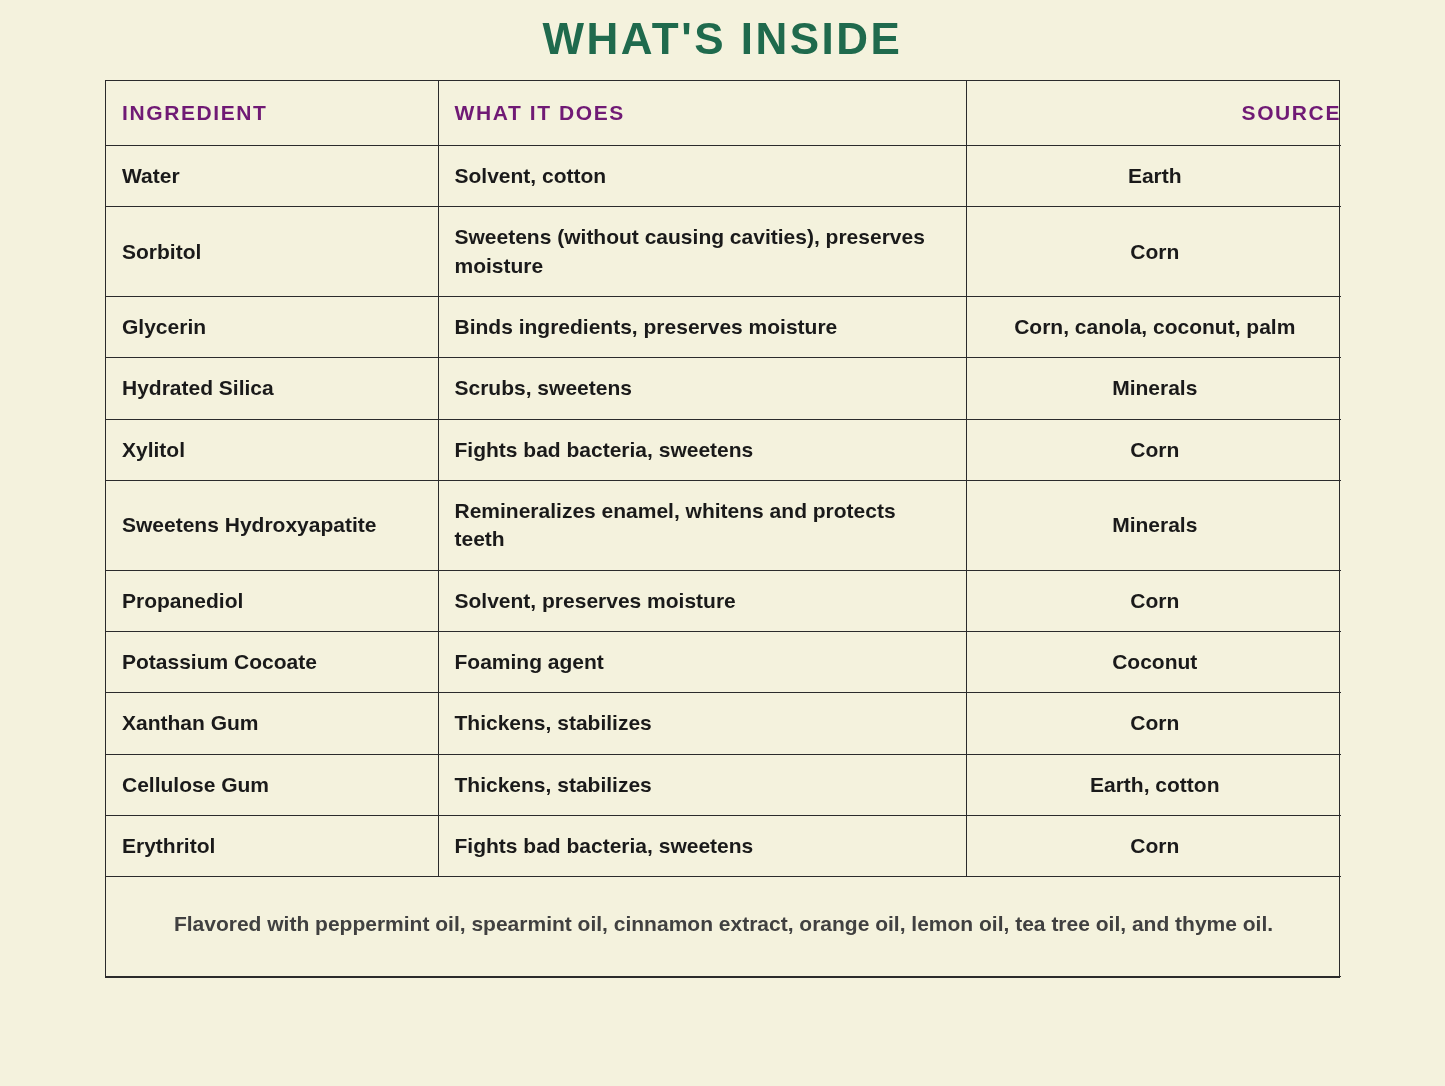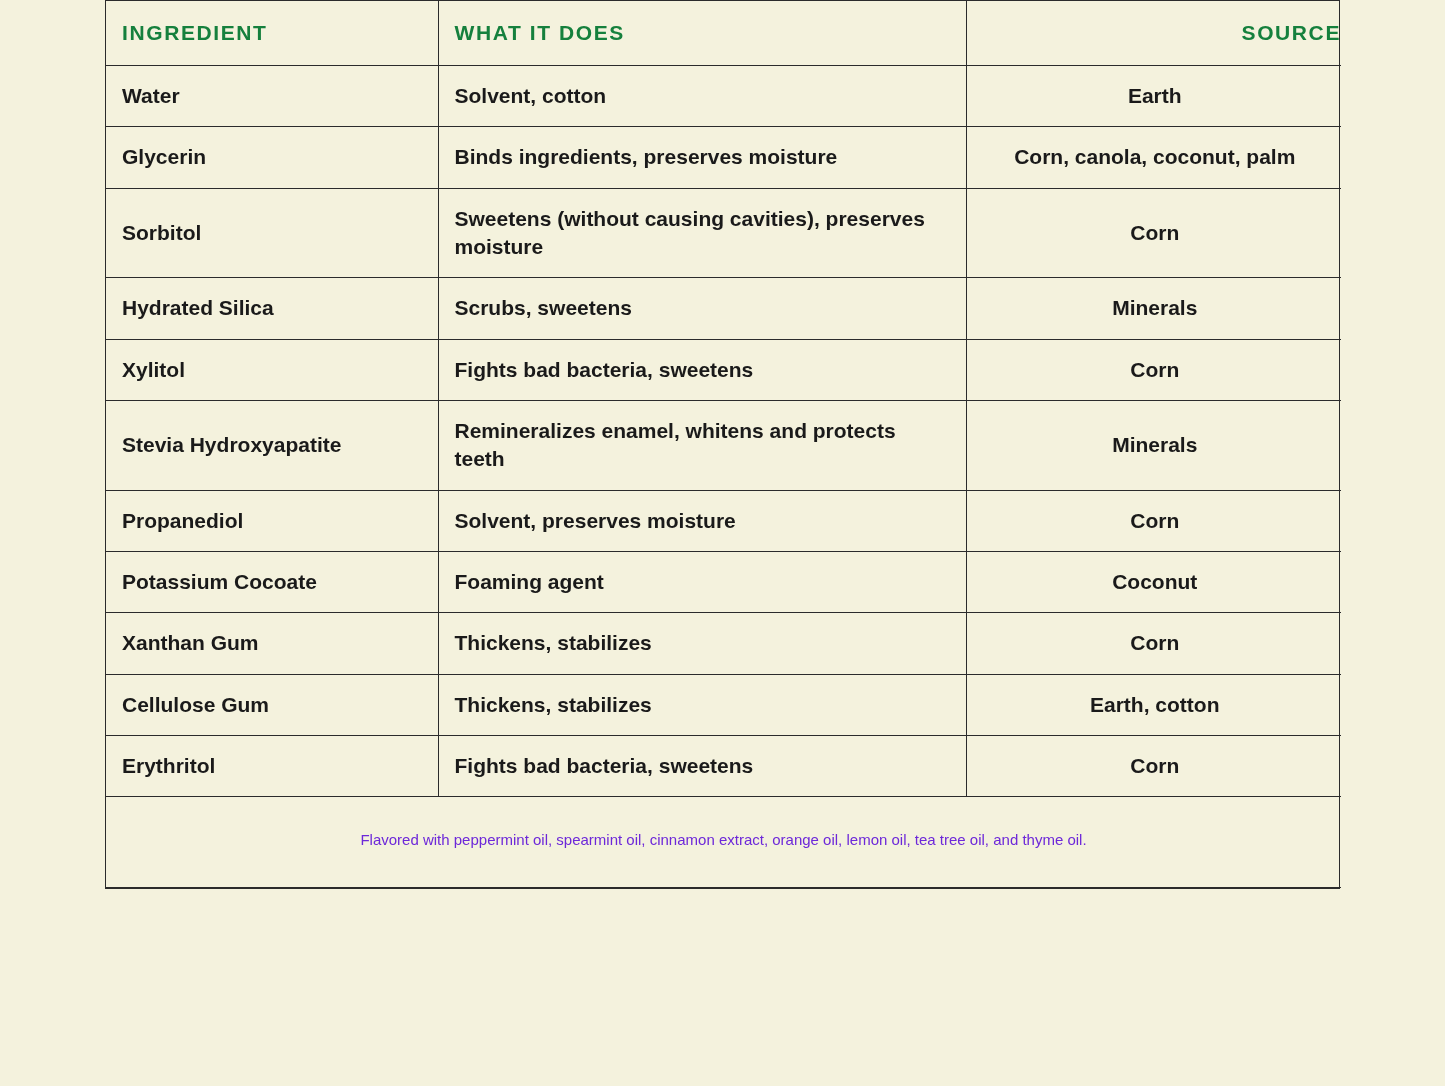--- a/index.html
+++ b/index.html
@@ -43,21 +43,21 @@
     width: 100%;
     border-collapse: collapse;
     table-layout: fixed;
   }
   table.ingredients col.c1 { width: 332px; }
   table.ingredients col.c2 { width: 528px; }
   table.ingredients col.c3 { width: 375px; }
 
   table.ingredients th {
     text-align: left;
-    color: #15803d;
+    color: #701a75;
     font-size: 21px;
     font-weight: bold;
     letter-spacing: 1.6px;
     padding: 20px 0 20px 16px;
     border-bottom: 1.5px solid #2b2b2b;
     border-right: 1.5px solid #2b2b2b;
     vertical-align: middle;
   }
   table.ingredients th:last-child { border-right: none; text-align: right; }
 
@@ -67,38 +67,39 @@
     color: #1a1a1a;
     padding: 16px 14px 16px 16px;
     border-bottom: 1.5px solid #2b2b2b;
     border-right: 1.5px solid #2b2b2b;
     vertical-align: middle;
     line-height: 1.35;
   }
   table.ingredients td:last-child { border-right: none; text-align: center; }
 
   .footnote {
-    font-size: 15px;
-    font-weight: normal;
-    color: #6d28d9;
+    font-size: 21px;
+    font-weight: bold;
+    color: #404040;
     padding: 16px 18px 20px 16px;
     line-height: 1.45;
   }
   .footnote-row td {
     border-bottom: none;
     border-right: none;
     font-weight: normal;
     padding: 0;
   }
 </style>
 </head>
 <body>
 
 <div class="page">
 
+  <h1 class="title">WHAT'S INSIDE</h1>
 
   <div class="table-wrap">
     <table class="ingredients">
       <colgroup>
         <col class="c1">
           <col class="c2">
           <col class="c3">
       </colgroup>
       <thead>
         <tr>
@@ -107,41 +108,41 @@
           <th>SOURCE</th>
         </tr>
       </thead>
       <tbody>
         <tr>
           <td>Water</td>
           <td>Solvent, cotton</td>
           <td>Earth</td>
         </tr>
         <tr>
+          <td>Sorbitol</td>
+          <td>Sweetens (without causing cavities), preserves moisture</td>
+          <td>Corn</td>
+        </tr>
+        <tr>
           <td>Glycerin</td>
           <td>Binds ingredients, preserves moisture</td>
           <td>Corn, canola, coconut, palm</td>
-        </tr>
-        <tr>
-          <td>Sorbitol</td>
-          <td>Sweetens (without causing cavities), preserves moisture</td>
-          <td>Corn</td>
         </tr>
         <tr>
           <td>Hydrated Silica</td>
           <td>Scrubs, sweetens</td>
           <td>Minerals</td>
         </tr>
         <tr>
           <td>Xylitol</td>
           <td>Fights bad bacteria, sweetens</td>
           <td>Corn</td>
         </tr>
         <tr>
-          <td>Stevia Hydroxyapatite</td>
+          <td>Sweetens Hydroxyapatite</td>
           <td>Remineralizes enamel, whitens and protects teeth</td>
           <td>Minerals</td>
         </tr>
         <tr>
           <td>Propanediol</td>
           <td>Solvent, preserves moisture</td>
           <td>Corn</td>
         </tr>
         <tr>
           <td>Potassium Cocoate</td>

